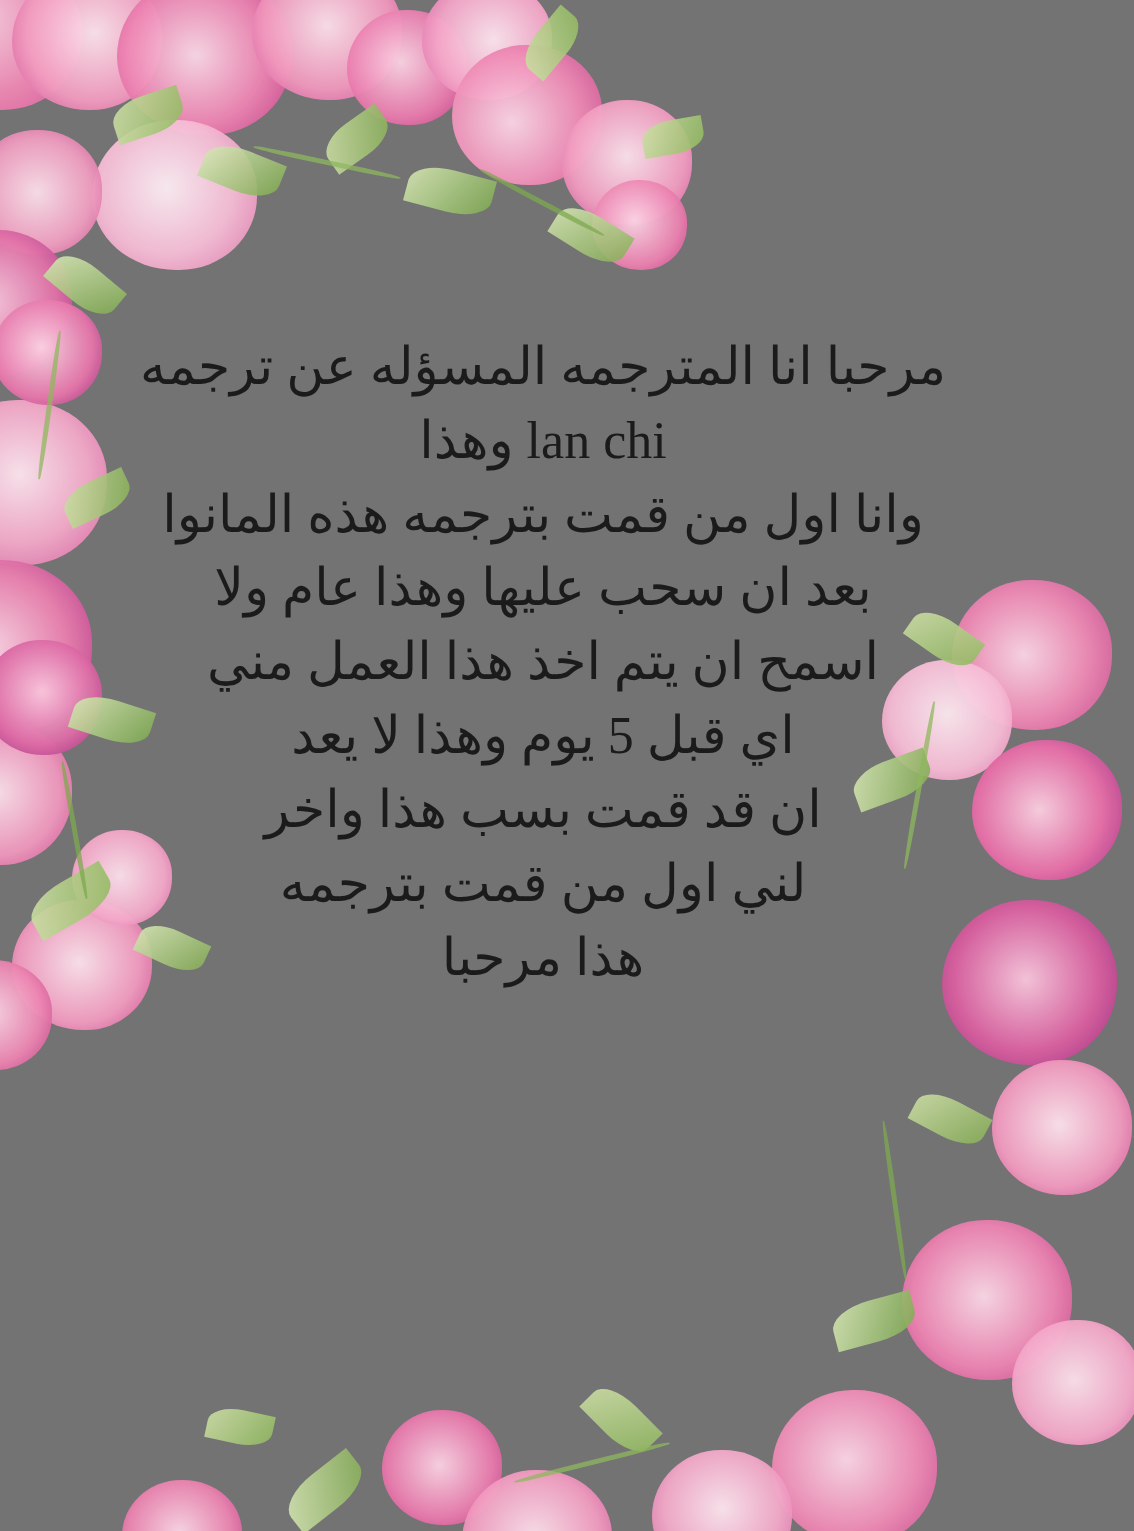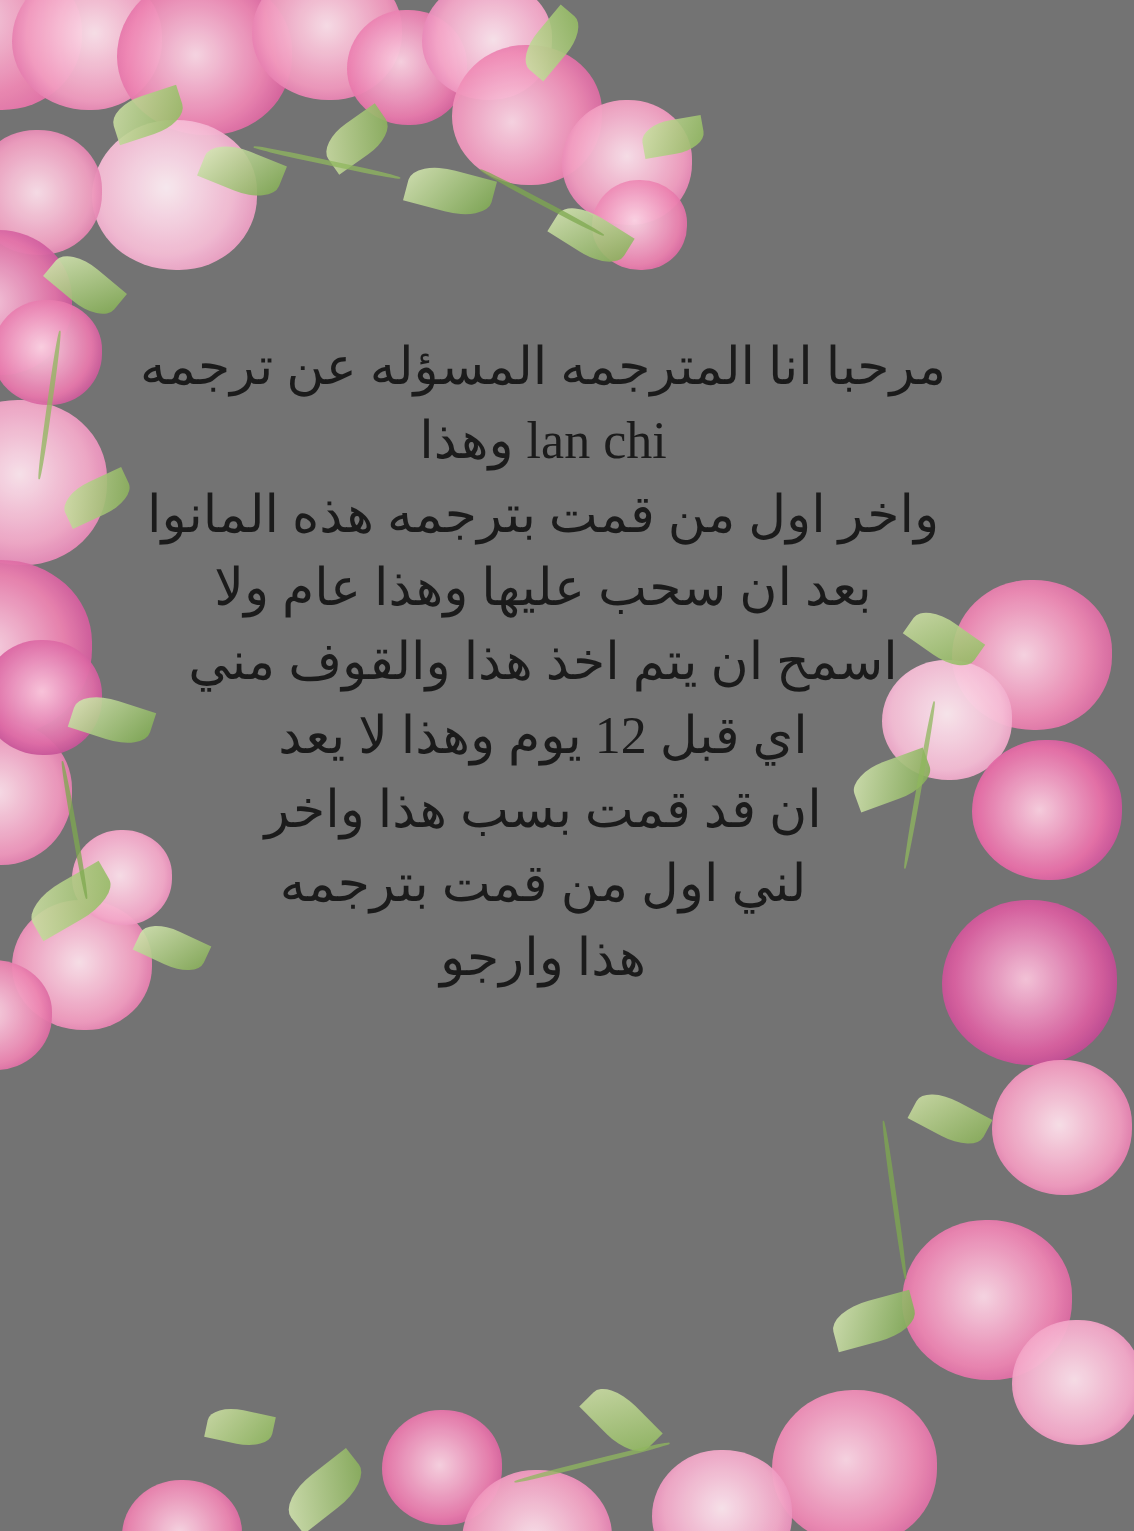--- a/index.html
+++ b/index.html
@@ -129,22 +129,22 @@
     <div class="stem" style="left:95px;top:330px;width:5px;height:150px;background:#8fb75e;transform:rotate(8deg);"></div>
     <div class="stem" style="left:120px;top:760px;width:5px;height:140px;background:#7ea84f;transform:rotate(-10deg);"></div>
     <div class="stem" style="left:965px;top:700px;width:5px;height:170px;background:#8fb75e;transform:rotate(10deg);"></div>
     <div class="stem" style="left:940px;top:1120px;width:5px;height:160px;background:#7ea84f;transform:rotate(-8deg);"></div>
     <div class="stem" style="left:560px;top:1460px;width:160px;height:5px;background:#8fb75e;transform:rotate(-14deg);"></div>
   </div>
 
   <div class="content">
     <div class="doc-line">مرحبا انا المترجمه المسؤله عن ترجمه</div>
     <div class="doc-line latin-mixed">lan chi وهذا</div>
-    <div class="doc-line">واخر اول من قمت بترجمه هذه المانوا</div>
+    <div class="doc-line">وانا اول من قمت بترجمه هذه المانوا</div>
     <div class="doc-line">بعد ان سحب عليها وهذا عام ولا</div>
-    <div class="doc-line">اسمح ان يتم اخذ هذا والقوف مني</div>
-    <div class="doc-line">اي قبل 12 يوم وهذا لا يعد</div>
+    <div class="doc-line">اسمح ان يتم اخذ هذا العمل مني</div>
+    <div class="doc-line">اي قبل 5 يوم وهذا لا يعد</div>
     <div class="doc-line">ان قد قمت بسب هذا واخر</div>
     <div class="doc-line">لني اول من قمت بترجمه</div>
-    <div class="doc-line">هذا وارجو</div>
+    <div class="doc-line">هذا مرحبا</div>
   </div>
 
 </div>
 
 </body></html>

